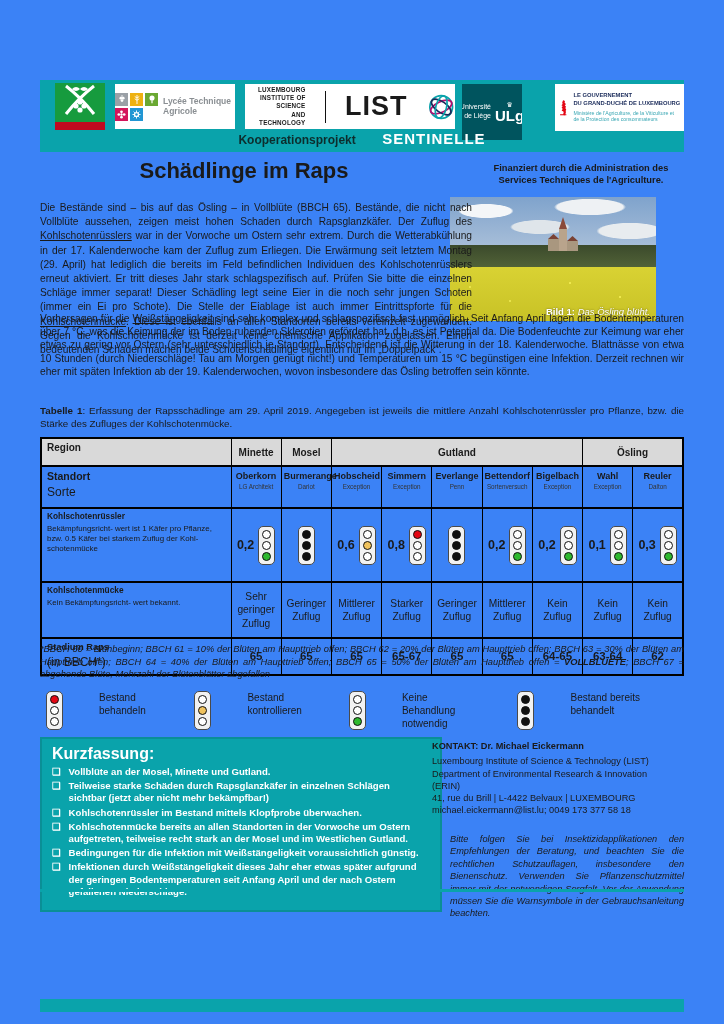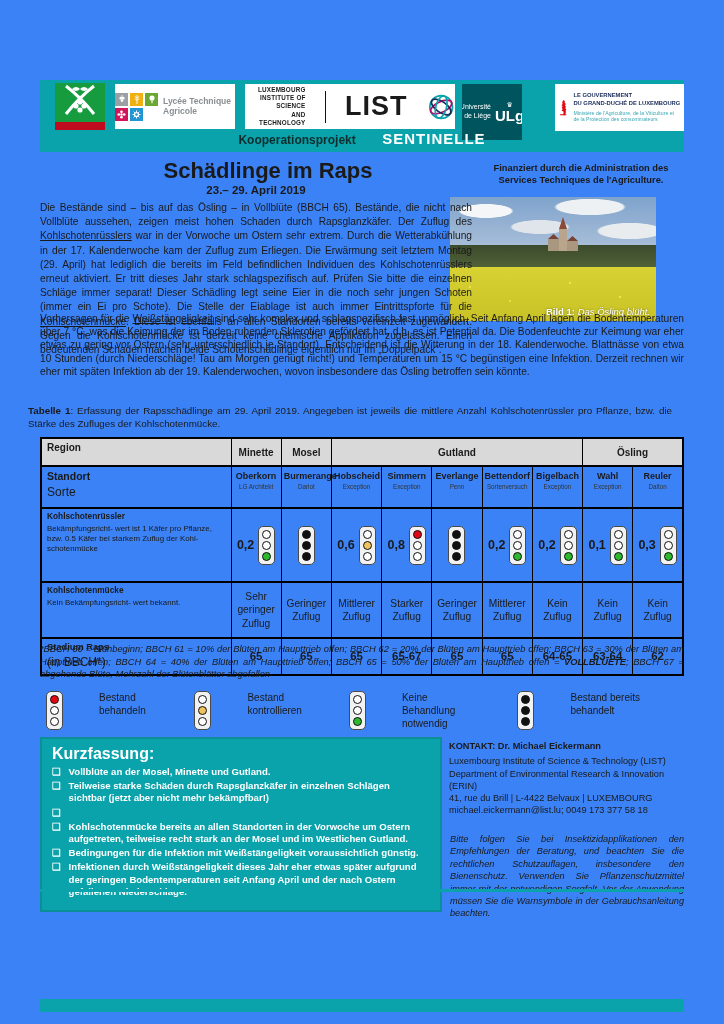--- a/index.html
+++ b/index.html
@@ -27,21 +27,21 @@
   .ulg-acr{font-size:15px;font-weight:bold;}
   .tile-gov{left:515px;top:4px;width:129px;height:47px;gap:5px;padding:0 3px;box-sizing:border-box;}
   .gov-text{display:flex;flex-direction:column;}
   .gov-l1{font-size:5.8px;font-weight:bold;color:#1a2b5a;line-height:1.35;}
   .gov-min{font-size:5.2px;color:#3aa7b4;line-height:1.3;margin-top:2px;}
   .band-caption{position:absolute;left:0;top:50px;width:100%;text-align:center;}
   .koop{font-size:12px;font-weight:bold;color:#0d2d2d;margin-right:22px;}
   .sentinelle{font-size:15px;font-weight:bold;color:#fff;letter-spacing:1px;}
 
   
-  .doc-title{position:absolute;left:52px;top:158px;width:432px;text-align:center;font-size:22px;font-weight:bold;}
+  .doc-title{position:absolute;left:28px;top:158px;width:432px;text-align:center;font-size:22px;font-weight:bold;}
   .doc-sub{position:absolute;left:40px;top:184px;width:432px;text-align:center;font-size:11.5px;font-weight:bold;}
   .funding{position:absolute;left:478px;top:162px;width:206px;text-align:center;font-size:9.3px;font-weight:bold;line-height:1.3;}
 
   
   .photo{position:absolute;left:450px;top:197px;width:206px;height:124px;}
   .ph-sky{position:absolute;left:0;top:0;width:100%;height:52px;
     background:
       radial-gradient(ellipse 46px 12px at 36px 14px,#f4f6f8 55%,rgba(255,255,255,0) 60%),
       radial-gradient(ellipse 60px 14px at 140px 10px,#eef1f4 55%,rgba(255,255,255,0) 60%),
       radial-gradient(ellipse 50px 12px at 90px 30px,#dfe5ea 55%,rgba(255,255,255,0) 60%),
@@ -58,21 +58,21 @@
       linear-gradient(#d9d233,#c8c226);}
   .ph-church{position:absolute;left:96px;top:18px;}
   .ph-caption{position:absolute;right:6px;bottom:4px;color:#fff;font-size:9.5px;text-shadow:0 0 2px rgba(0,0,0,.5);}
   .ph-caption .b{font-weight:bold;}
   .ph-caption .i{font-style:italic;}
 
   
   .para1{position:absolute;left:40px;top:201px;width:432px;font-size:10.2px;line-height:14.2px;text-align:justify;}
   .para2{position:absolute;left:40px;top:312px;width:644px;font-size:10.2px;line-height:13.2px;text-align:justify;}
   .u{text-decoration:underline;}
-  .tab-caption{position:absolute;left:28px;top:404px;width:644px;font-size:9.8px;line-height:13px;text-align:justify;}
+  .tab-caption{position:absolute;left:40px;top:404px;width:644px;font-size:9.8px;line-height:13px;text-align:justify;}
   .tab-caption .b{font-weight:bold;}
 
   
   .rtable{position:absolute;left:40px;top:437px;width:644px;border-collapse:collapse;table-layout:fixed;}
   .rtable td{border:1.5px solid #000;padding:2px 2px;vertical-align:middle;text-align:center;}
   .rtable{border:2.5px solid #000;padding-left:30px;}
   .rtable tr.hline td{border-bottom:2.5px solid #000;}
   .rtable td.lab{text-align:left;padding:3px 5px;vertical-align:top;}
   .row-region td{background:#d9d9d9;font-weight:bold;font-size:10px;height:20px;}
   .row-sites td{height:34px;vertical-align:top;}
@@ -102,21 +102,21 @@
   .footnote .b{font-weight:bold;}
   .legend{position:absolute;left:46px;top:691px;width:600px;display:flex;gap:40px;}
   .lg-item{display:flex;gap:7px;align-items:flex-start;}
   .lg-label{font-size:10px;line-height:1.3;max-width:112px;margin-left:29px;}
 
   
   .summary{position:absolute;left:40px;top:737px;width:402px;box-sizing:border-box;background:#0aa3ab;border:2px solid #0a8f96;color:#fff;padding:6px 12px 10px 10px;}
   .sum-title{font-size:16px;font-weight:bold;margin-bottom:3px;}
   .sum-item{display:flex;gap:8px;font-size:9.6px;font-weight:bold;line-height:12.2px;margin-bottom:2px;}
   .sum-bullet{flex:0 0 auto;}
-  .contact{position:absolute;left:449px;top:740px;width:234px;font-size:9.2px;line-height:12.3px;}
+  .contact{position:absolute;left:432px;top:740px;width:234px;font-size:9.2px;line-height:12.3px;}
   .contact-h{font-weight:bold;font-size:9.2px;margin-bottom:3px;}
   .disclaimer{position:absolute;left:450px;top:833px;width:234px;font-size:9.2px;line-height:12.4px;font-style:italic;text-align:justify;}
   .sep-line{position:absolute;left:40px;top:889px;width:644px;height:3px;background:#0aa3ab;}
   .bottom-bar{position:absolute;left:40px;top:999px;width:644px;height:13px;background:#0aa3ab;}
 </style>
 </head>
 <body>
 
 <div class="page">
 
@@ -219,21 +219,20 @@
       </div>
     </div>
 
     <div class="band-caption">
       <span class="koop">Kooperationsprojekt</span>
       <span class="sentinelle">SENTINELLE</span>
     </div>
   </div>
 
   <div class="doc-title">Schädlinge im Raps</div>
-  <div class="doc-sub">23.– 29. April 2019</div>
   <div class="funding">Finanziert durch die Administration des Services Techniques de l'Agriculture.</div>
 
   <div class="photo">
     <div class="ph-sky"></div>
     <div class="ph-forest"></div>
     <div class="ph-field"></div>
     <svg class="ph-church" width="34" height="40" viewBox="0 0 34 40">
       <rect x="13" y="14" width="8" height="22" fill="#b9a48c"></rect>
       <path d="M13 14 L17 2 L21 14 Z" fill="#8a4a3a"></path>
       <rect x="2" y="24" width="11" height="12" fill="#a9977f"></rect>
@@ -492,20 +491,21 @@
     <div class="sum-item">
         <span class="sum-bullet">❑</span>
         <span>Vollblüte an der Mosel, Minette und Gutland.</span>
       </div>
     <div class="sum-item">
         <span class="sum-bullet">❑</span>
         <span>Teilweise starke Schäden durch Rapsglanzkäfer in einzelnen Schlägen sichtbar (jetzt aber nicht mehr bekämpfbar!)</span>
       </div>
     <div class="sum-item">
         <span class="sum-bullet">❑</span>
+        <span>Kohlschotenrüssler im Bestand mittels Klopfprobe überwachen.</span>
       </div>
     <div class="sum-item">
         <span class="sum-bullet">❑</span>
         <span>Kohlschotenmücke bereits an allen Standorten in der Vorwoche um Ostern aufgetreten, teilweise recht stark an der Mosel und im Westlichen Gutland.</span>
       </div>
     <div class="sum-item">
         <span class="sum-bullet">❑</span>
         <span>Bedingungen für die Infektion mit Weißstängeligkeit voraussichtlich günstig.</span>
       </div>
     <div class="sum-item">

